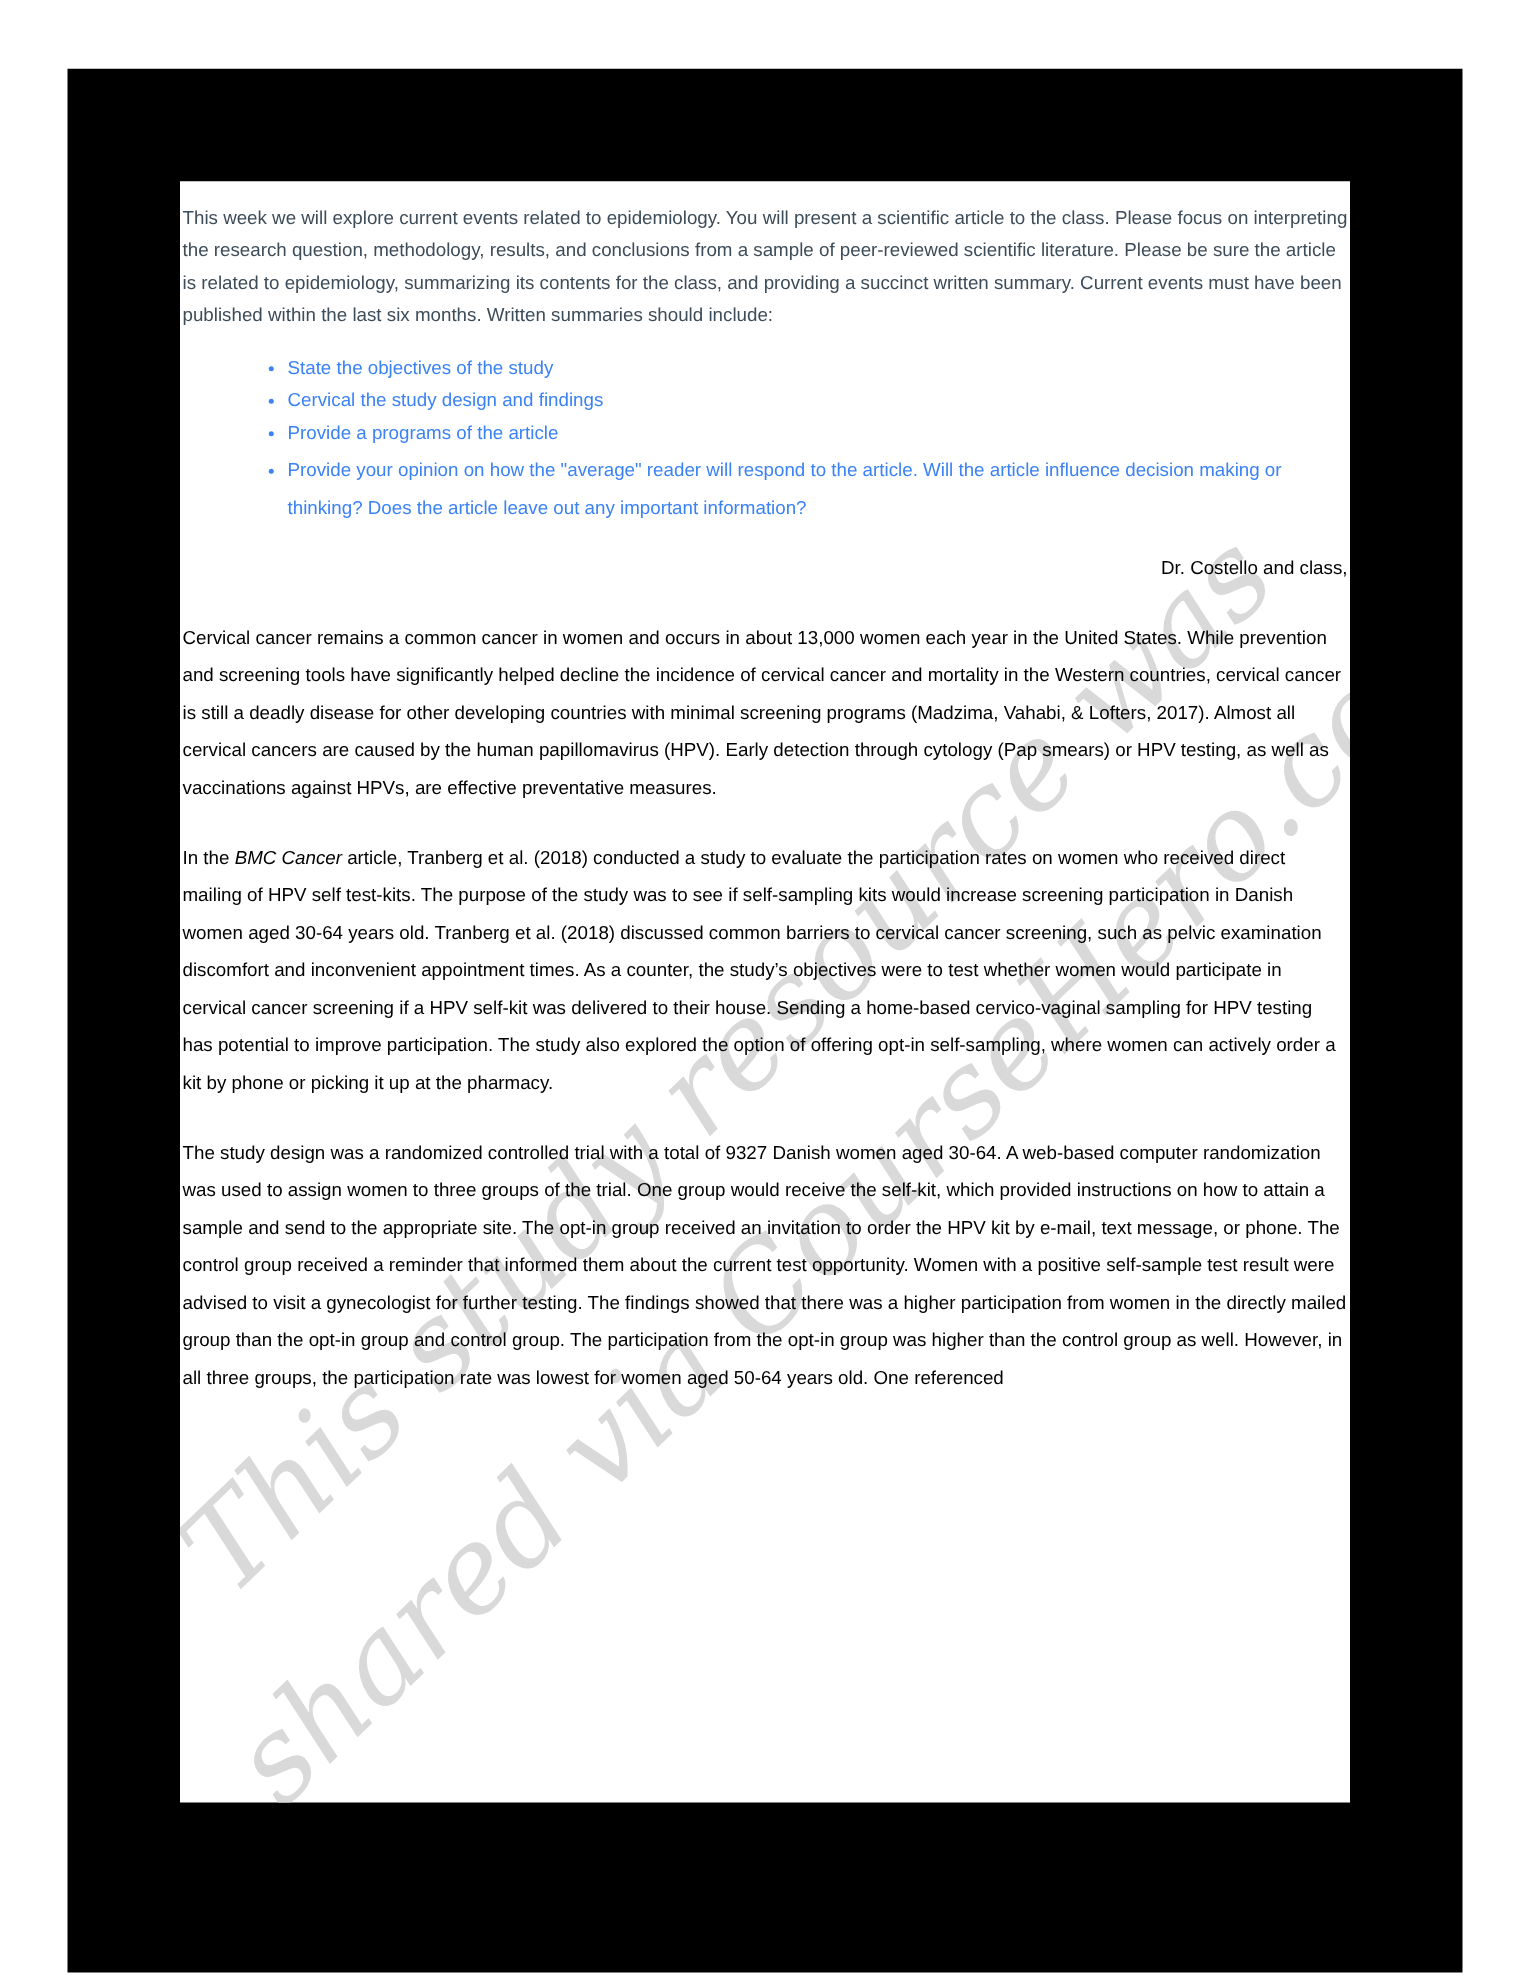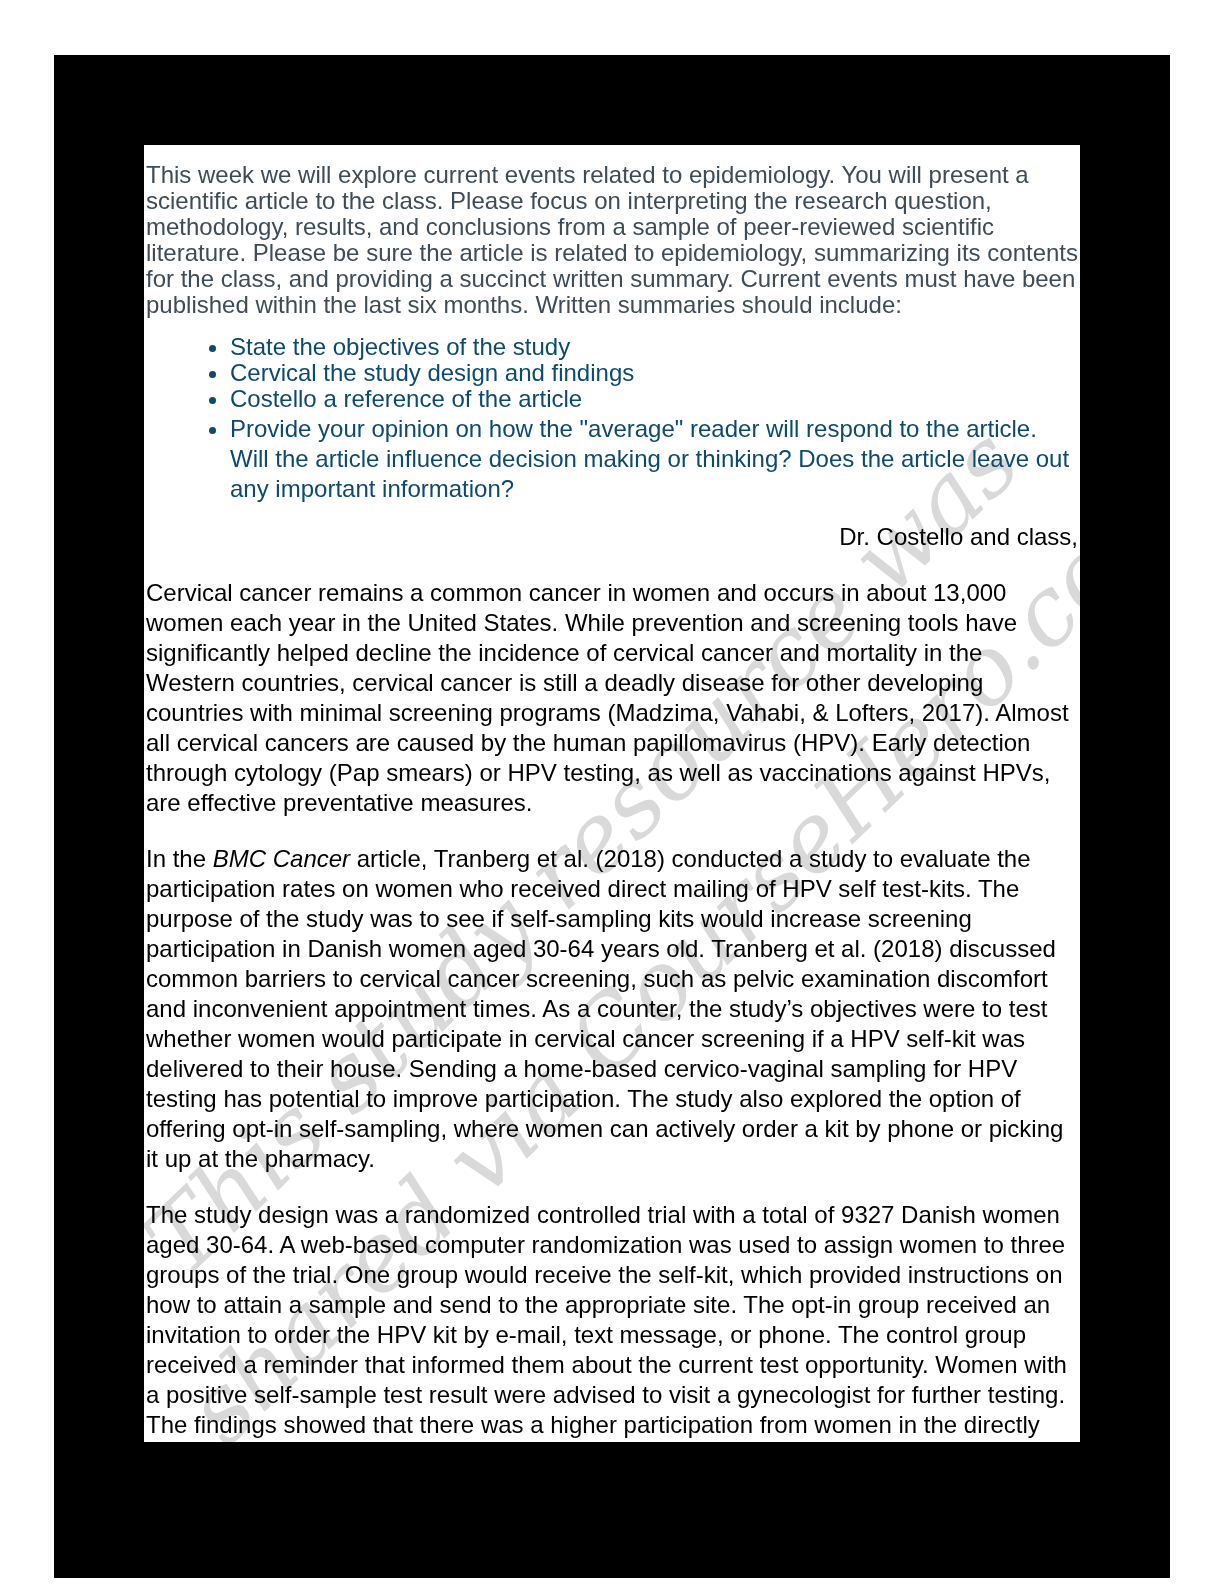--- a/index.html
+++ b/index.html
@@ -45,31 +45,31 @@
     line-height: 150px;
     text-align: center;
     white-space: nowrap;
     z-index: 0;
     user-select: none;
   }
   .content {
     position: relative;
     z-index: 1;
     padding: 17px 2px 0 2px;
-    font-size: 24px;
+    font-size: 15px;
   }
   .instructions {
     margin: 0;
     color: #3d4c59;
     line-height: 26px;
   }
   ul.objectives {
     margin: 16px 0 18px 0;
     padding-left: 84px;
-    color: #0c4a6e;
+    color: #3b82f6;
     line-height: 26px;
   }
   ul.objectives li {
     padding-left: 0;
   }
   ul.objectives li.multi {
     line-height: 30px;
     margin-top: 2px;
   }
   .letter {
@@ -99,21 +99,21 @@
     <div>shared via CourseHero.com</div>
   </div>
 
   <div class="content">
 
     <p class="instructions">This week we will explore current events related to epidemiology. You will present a scientific article to the class. Please focus on interpreting the research question, methodology, results, and conclusions from a sample of peer-reviewed scientific literature. Please be sure the article is related to epidemiology, summarizing its contents for the class, and providing a succinct written summary. Current events must have been published within the last six months. Written summaries should include:</p>
 
     <ul class="objectives">
       <li>State the objectives of the study</li>
       <li>Cervical the study design and findings</li>
-      <li>Costello a reference of the article</li>
+      <li>Provide a programs of the article</li>
       <li class="multi">Provide your opinion on how the "average" reader will respond to the article. Will the article influence decision making or thinking? Does the article leave out any important information?</li>
     </ul>
 
     <div class="letter">
 
       <p class="salutation">Dr. Costello and class,</p>
 
       <p>Cervical cancer remains a common cancer in women and occurs in about 13,000 women each year in the United States. While prevention and screening tools have significantly helped decline the incidence of cervical cancer and mortality in the Western countries, cervical cancer is still a deadly disease for other developing countries with minimal screening programs (Madzima, Vahabi, &amp; Lofters, 2017). Almost all cervical cancers are caused by the human papillomavirus (HPV). Early detection through cytology (Pap smears) or HPV testing, as well as vaccinations against HPVs, are effective preventative measures.</p>
 
       <p><span>In the </span><span class="it">BMC Cancer</span><span> article, Tranberg et al. (2018) conducted a study to evaluate the participation rates on women who received direct mailing of HPV self test-kits. The purpose of the study was to see if self-sampling kits would increase screening participation in Danish women aged 30-64 years old. Tranberg et al. (2018) discussed common barriers to cervical cancer screening, such as pelvic examination discomfort and inconvenient appointment times. As a counter, the study’s objectives were to test whether women would participate in cervical cancer screening if a HPV self-kit was delivered to their house. Sending a home-based cervico-vaginal sampling for HPV testing has potential to improve participation. The study also explored the option of offering opt-in self-sampling, where women can actively order a kit by phone or picking it up at the pharmacy.</span></p>

